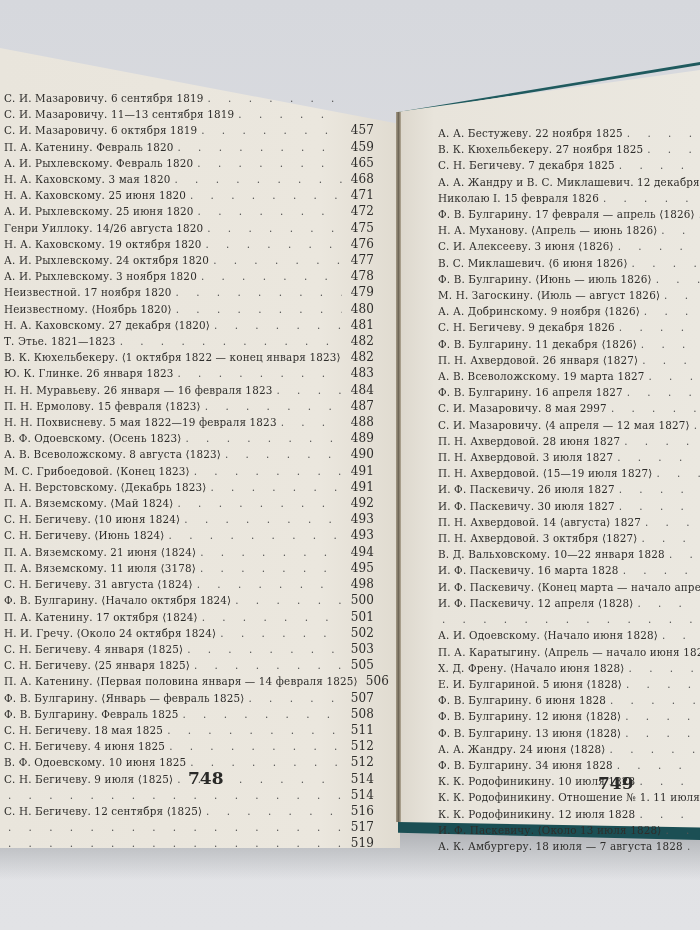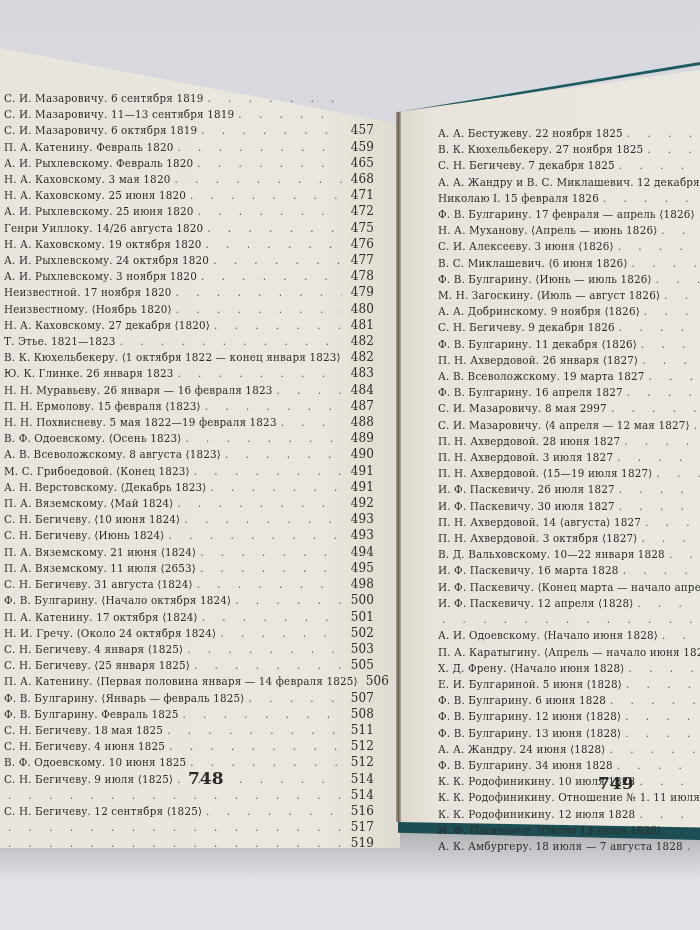--- a/index.html
+++ b/index.html
@@ -206,21 +206,21 @@
       <span>С. Н. Бегичеву. ⟨Июнь 1824⟩</span>
       <span class="dots">. . . . . . . . . . . . . . . . . . . . . . . . . . . . . . . . .</span>
       <span class="pg">493</span>
     </div>
     <div class="entry">
       <span>П. А. Вяземскому. 21 июня ⟨1824⟩</span>
       <span class="dots">. . . . . . . . . . . . . . . . . . . . . . . . . . . . . . . . .</span>
       <span class="pg">494</span>
     </div>
     <div class="entry">
-      <span>П. А. Вяземскому. 11 июля ⟨2653⟩</span>
+      <span>П. А. Вяземскому. 11 июля ⟨3178⟩</span>
       <span class="dots">. . . . . . . . . . . . . . . . . . . . . . . . . . . . . . . . .</span>
       <span class="pg">495</span>
     </div>
     <div class="entry">
       <span>С. Н. Бегичеву. 31 августа ⟨1824⟩</span>
       <span class="dots">. . . . . . . . . . . . . . . . . . . . . . . . . . . . . . . . .</span>
       <span class="pg">498</span>
     </div>
     <div class="entry">
       <span>Ф. В. Булгарину. ⟨Начало октября 1824⟩</span>

